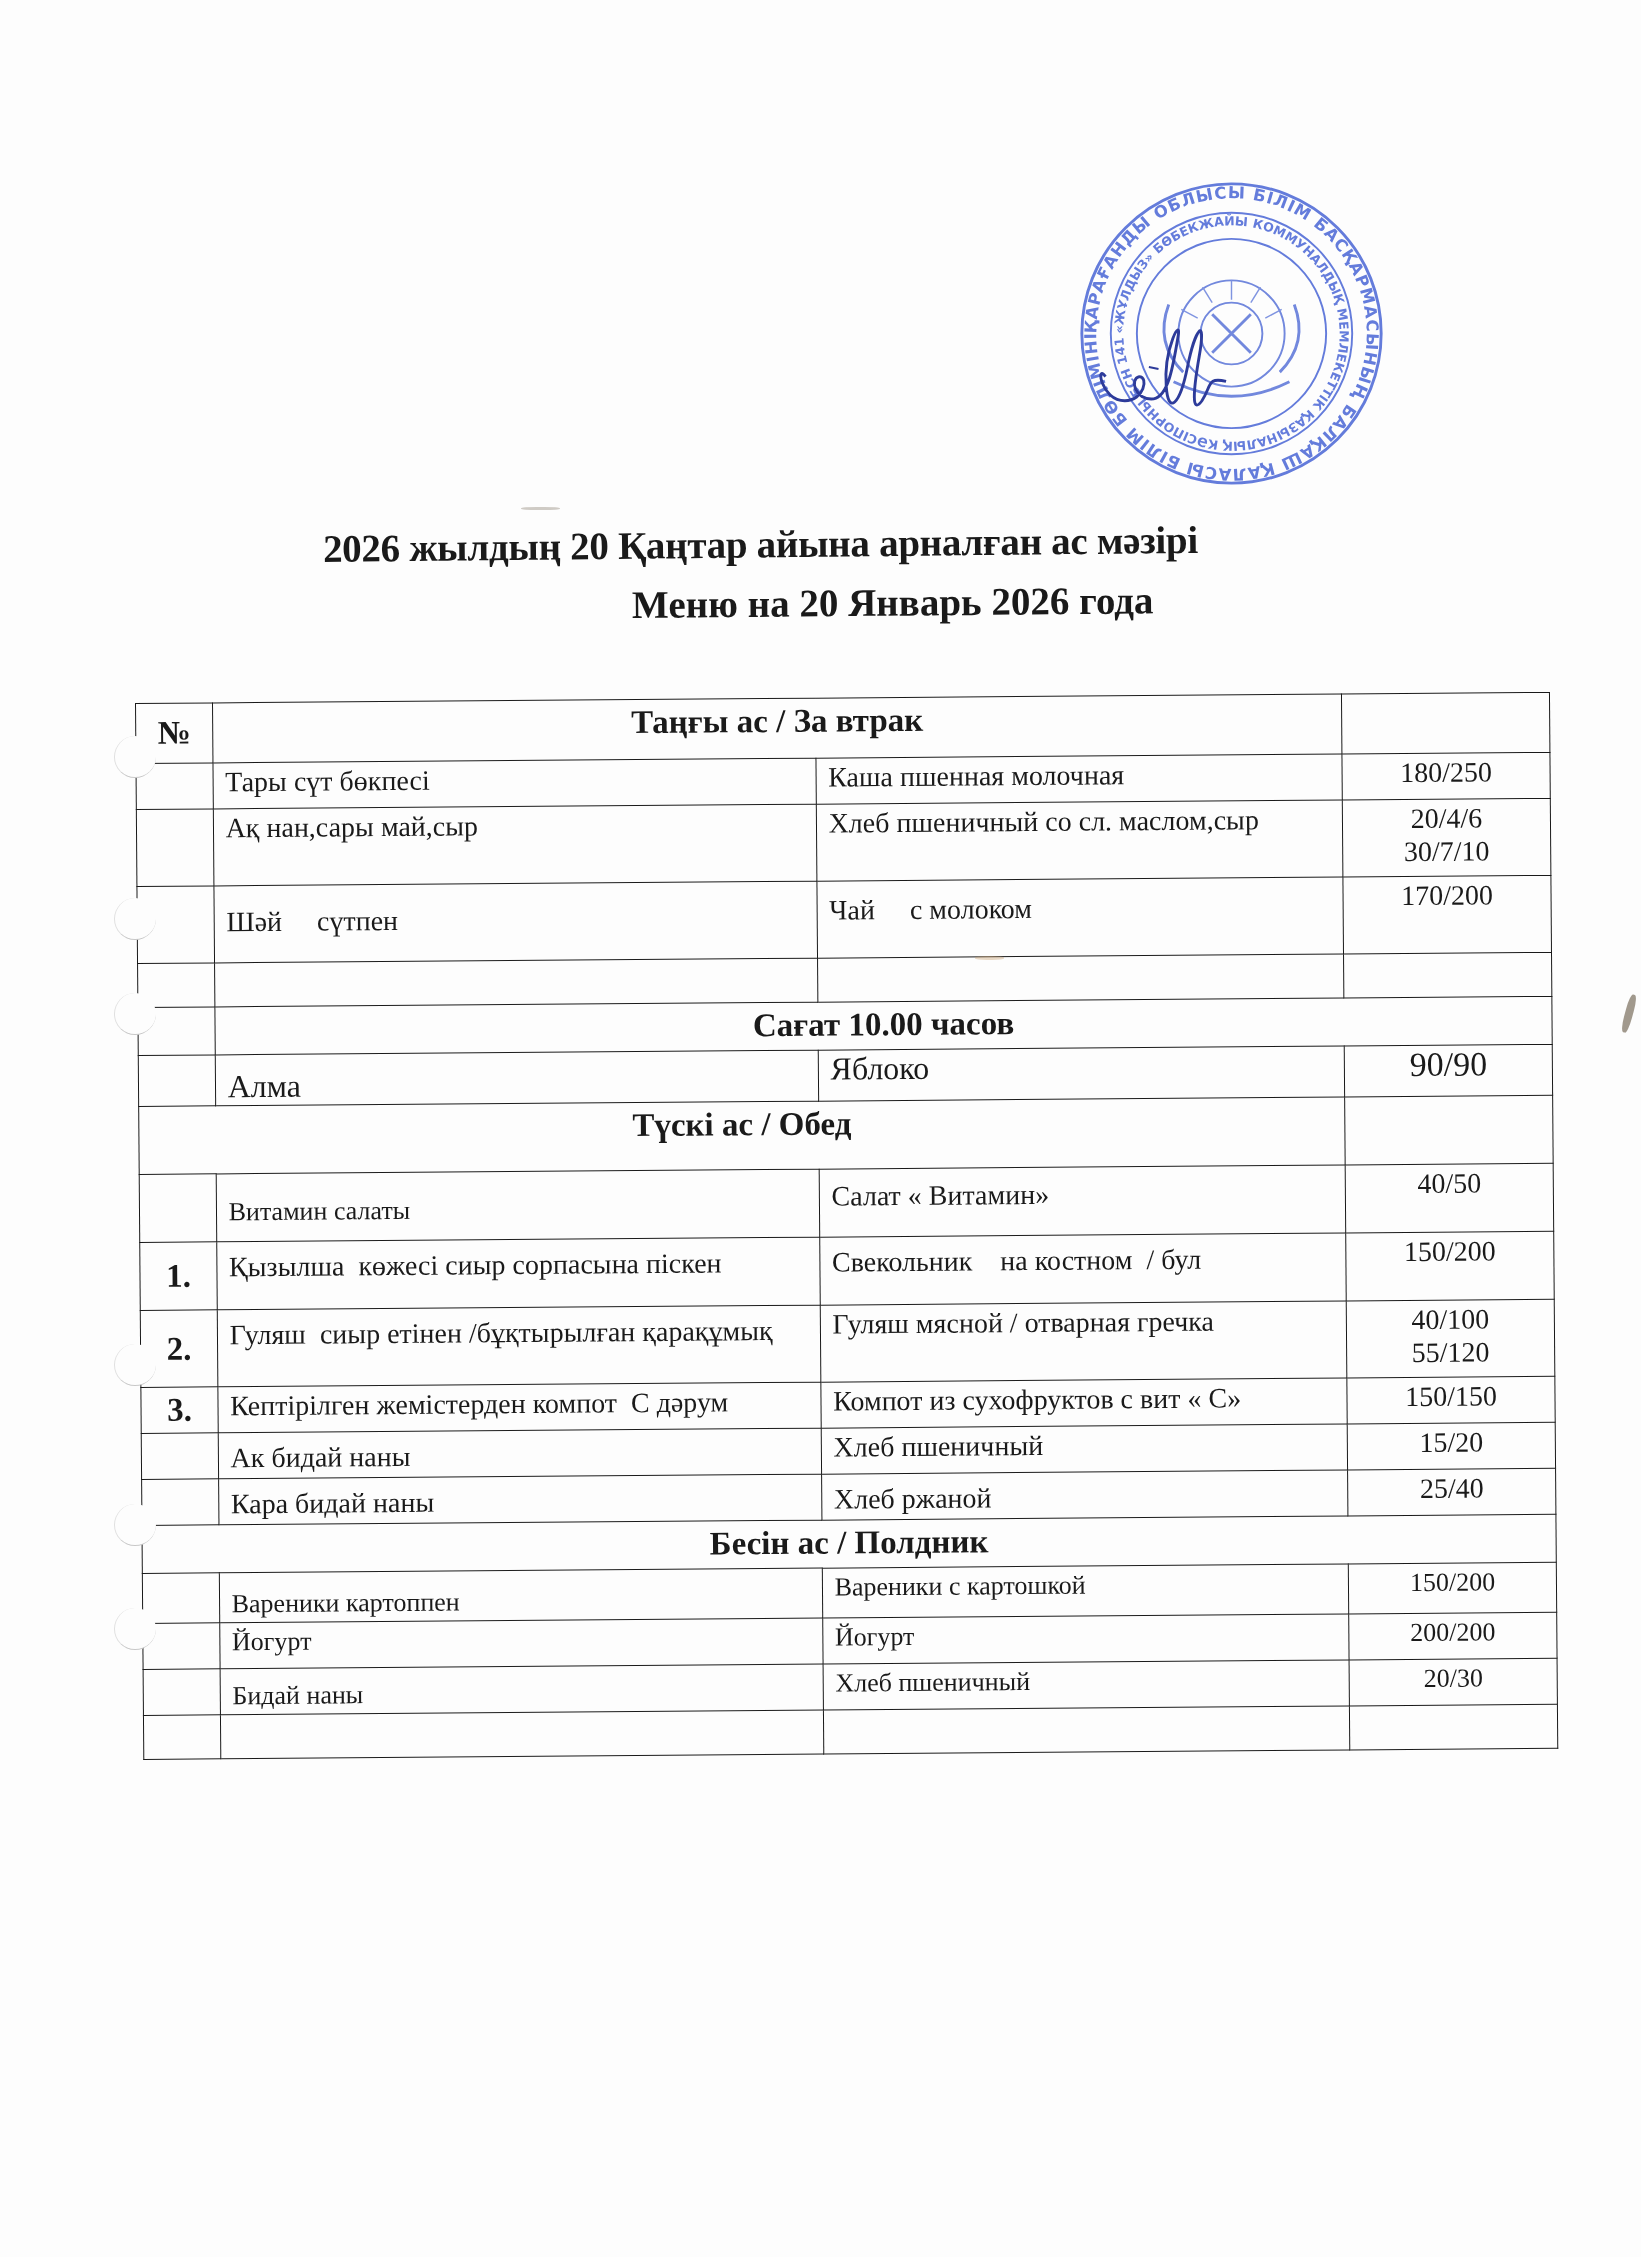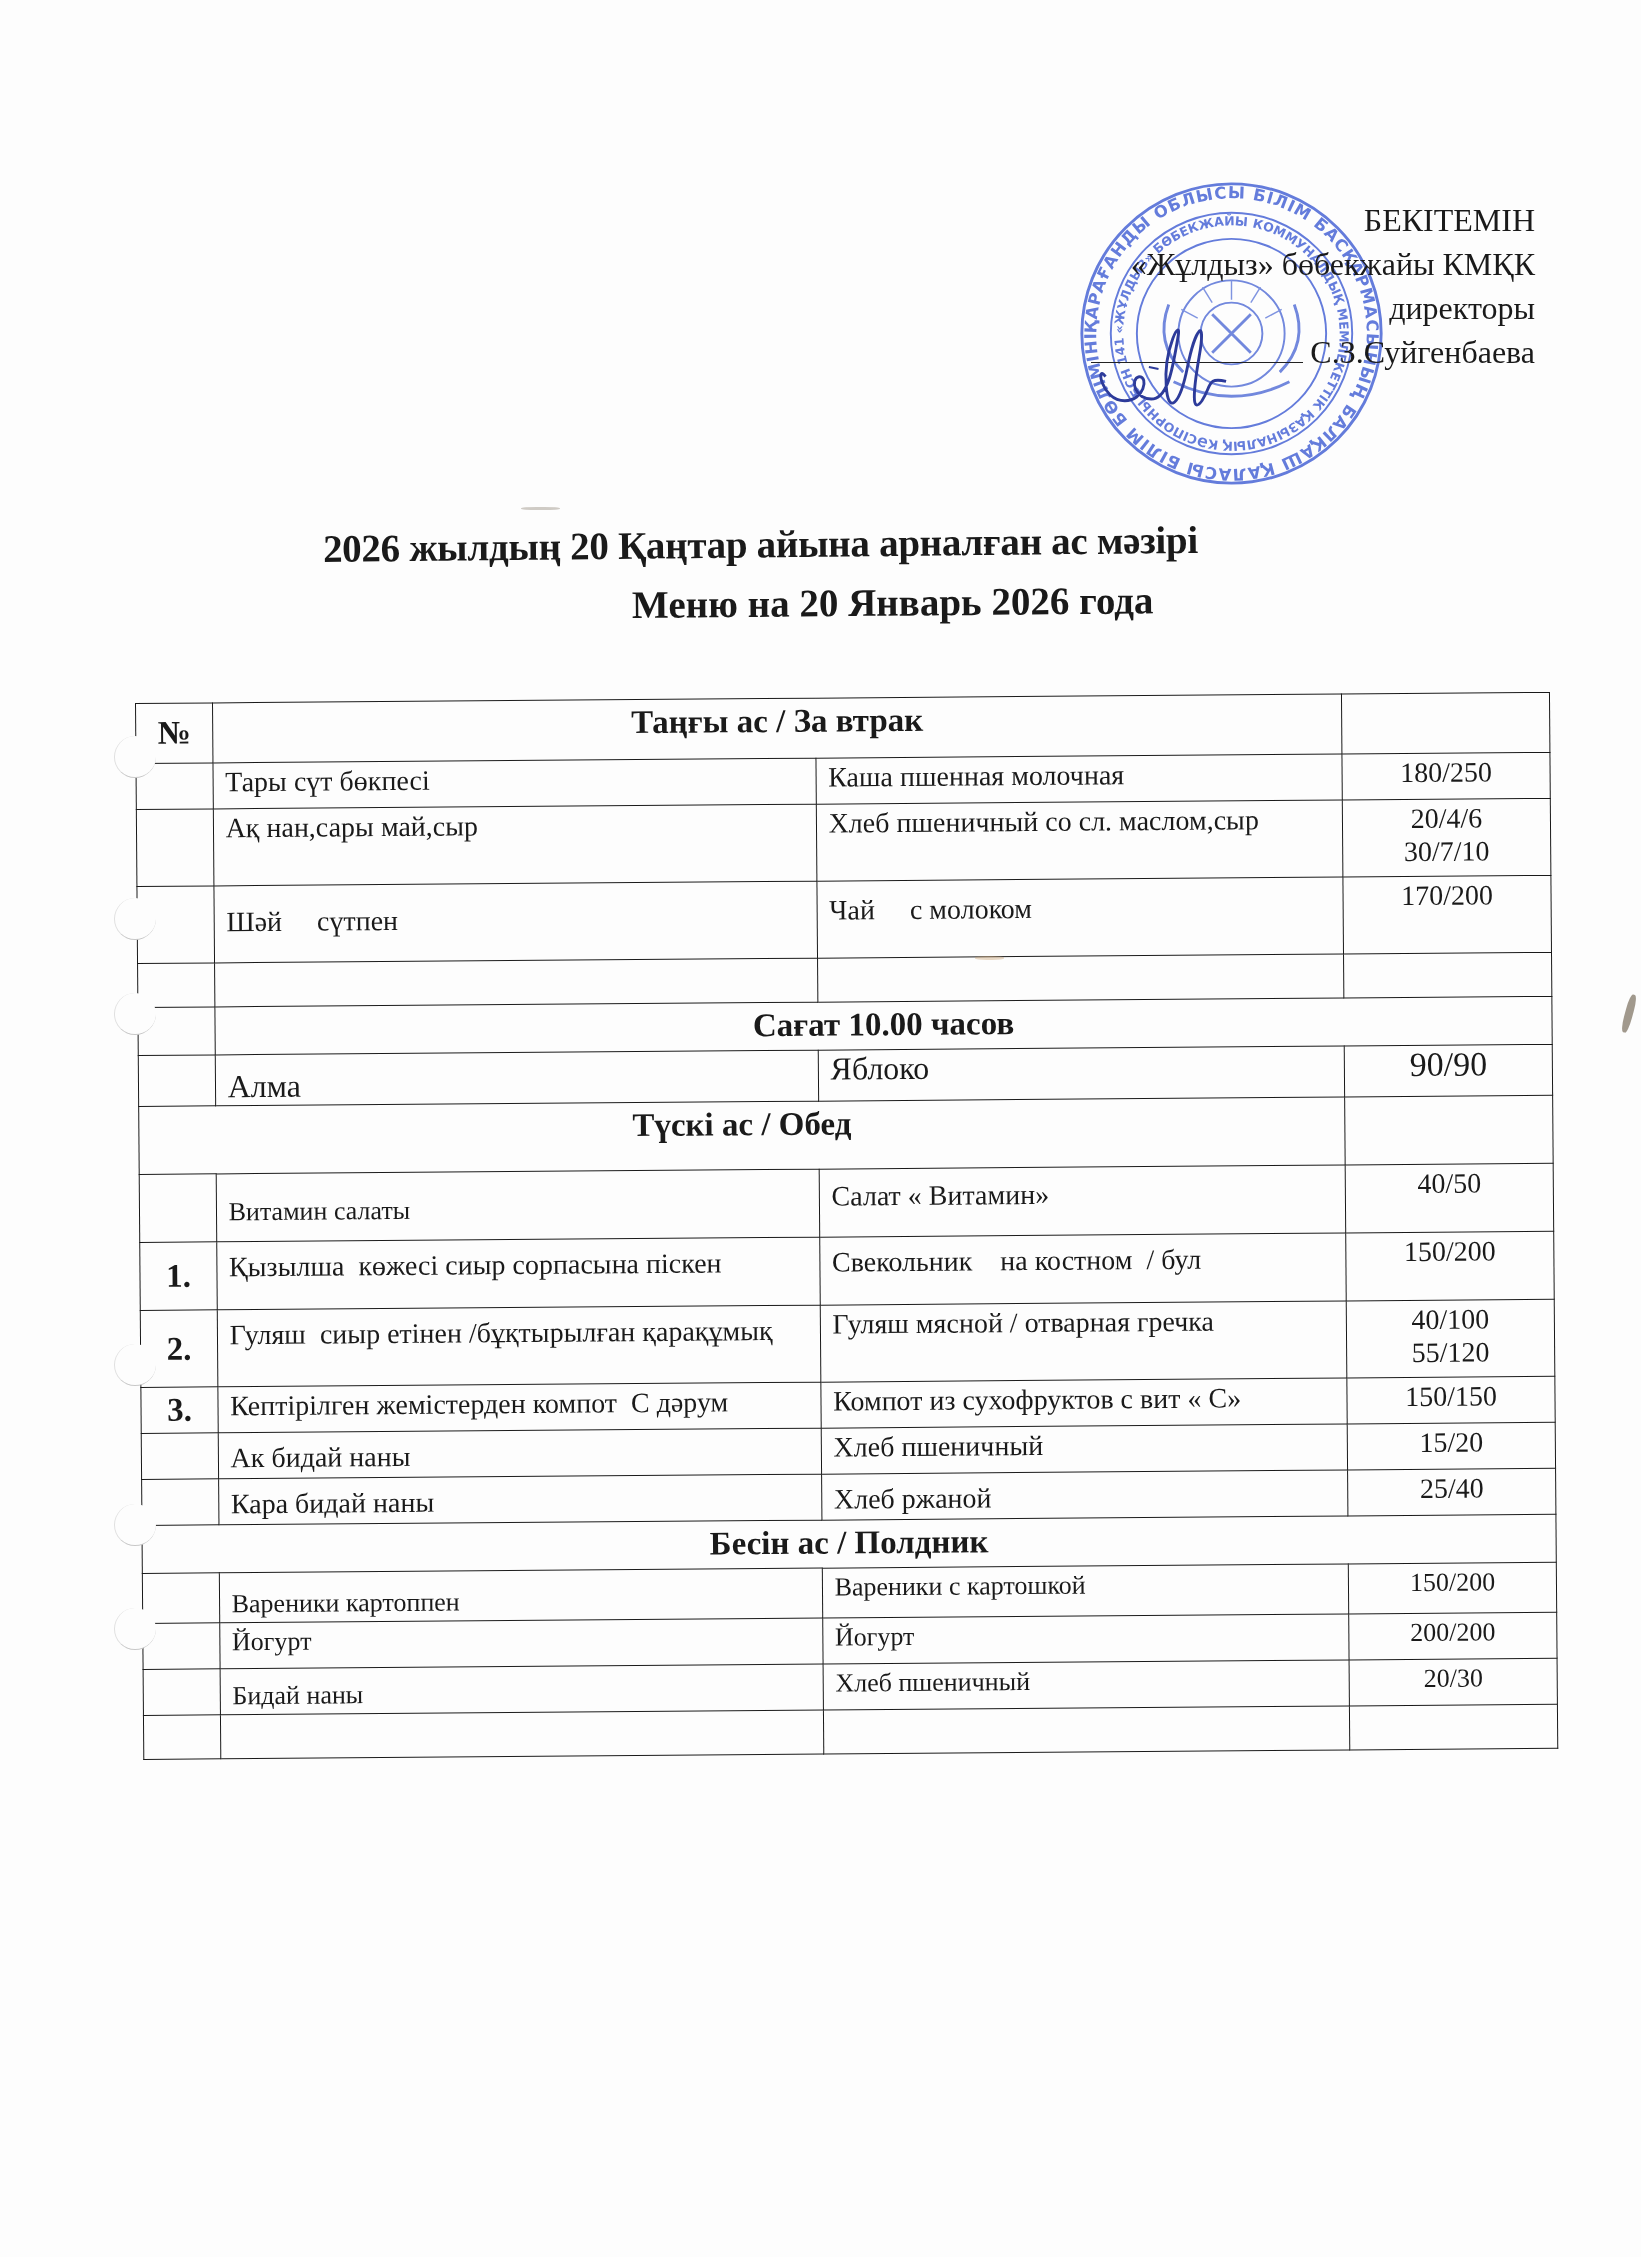--- a/index.html
+++ b/index.html
@@ -167,26 +167,20 @@
     <path d="M100,210 Q160,240 220,210" fill="none" stroke="#5a74d8" stroke-width="3"></path>
     <path d="M95,130 Q80,170 110,200" fill="none" stroke="#5a74d8" stroke-width="3"></path>
     <path d="M225,130 Q240,170 210,200" fill="none" stroke="#5a74d8" stroke-width="3"></path>
   </svg>
 
   <svg class="signature" viewBox="0 0 170 120">
     <path d="M15,70 C5,55 10,95 35,95 C55,95 60,70 50,70 C40,72 45,95 65,93 C80,90 85,60 90,30 C95,5 75,40 78,80 C80,110 92,100 100,60 C108,20 120,5 112,50 C106,85 104,110 115,95 C125,80 120,70 140,75" fill="none" stroke="#2d3b9a" stroke-width="3"></path>
     <path d="M60,60 L70,62" stroke="#2d3b9a" stroke-width="2"></path>
   </svg>
 
-  <div class="approval">
-    <span class="line">БЕКІТЕМІН</span>
-    <span class="line">«Жұлдыз» бөбекжайы КМҚК</span>
-    <span class="line">директоры</span>
-    <span class="line"><span class="sig-line"></span><span>С.З.Суйгенбаева</span></span>
-  </div>
 
   <div class="title-1">2026 жылдың 20 Қаңтар айына арналған ас мәзірі</div>
   <div class="title-2">Меню на 20 Январь 2026 года</div>
 
   <div class="menu-table-wrap">
     <table class="menu">
       <colgroup>
         <col class="c-num">
           <col class="c-kz">
           <col class="c-ru">

